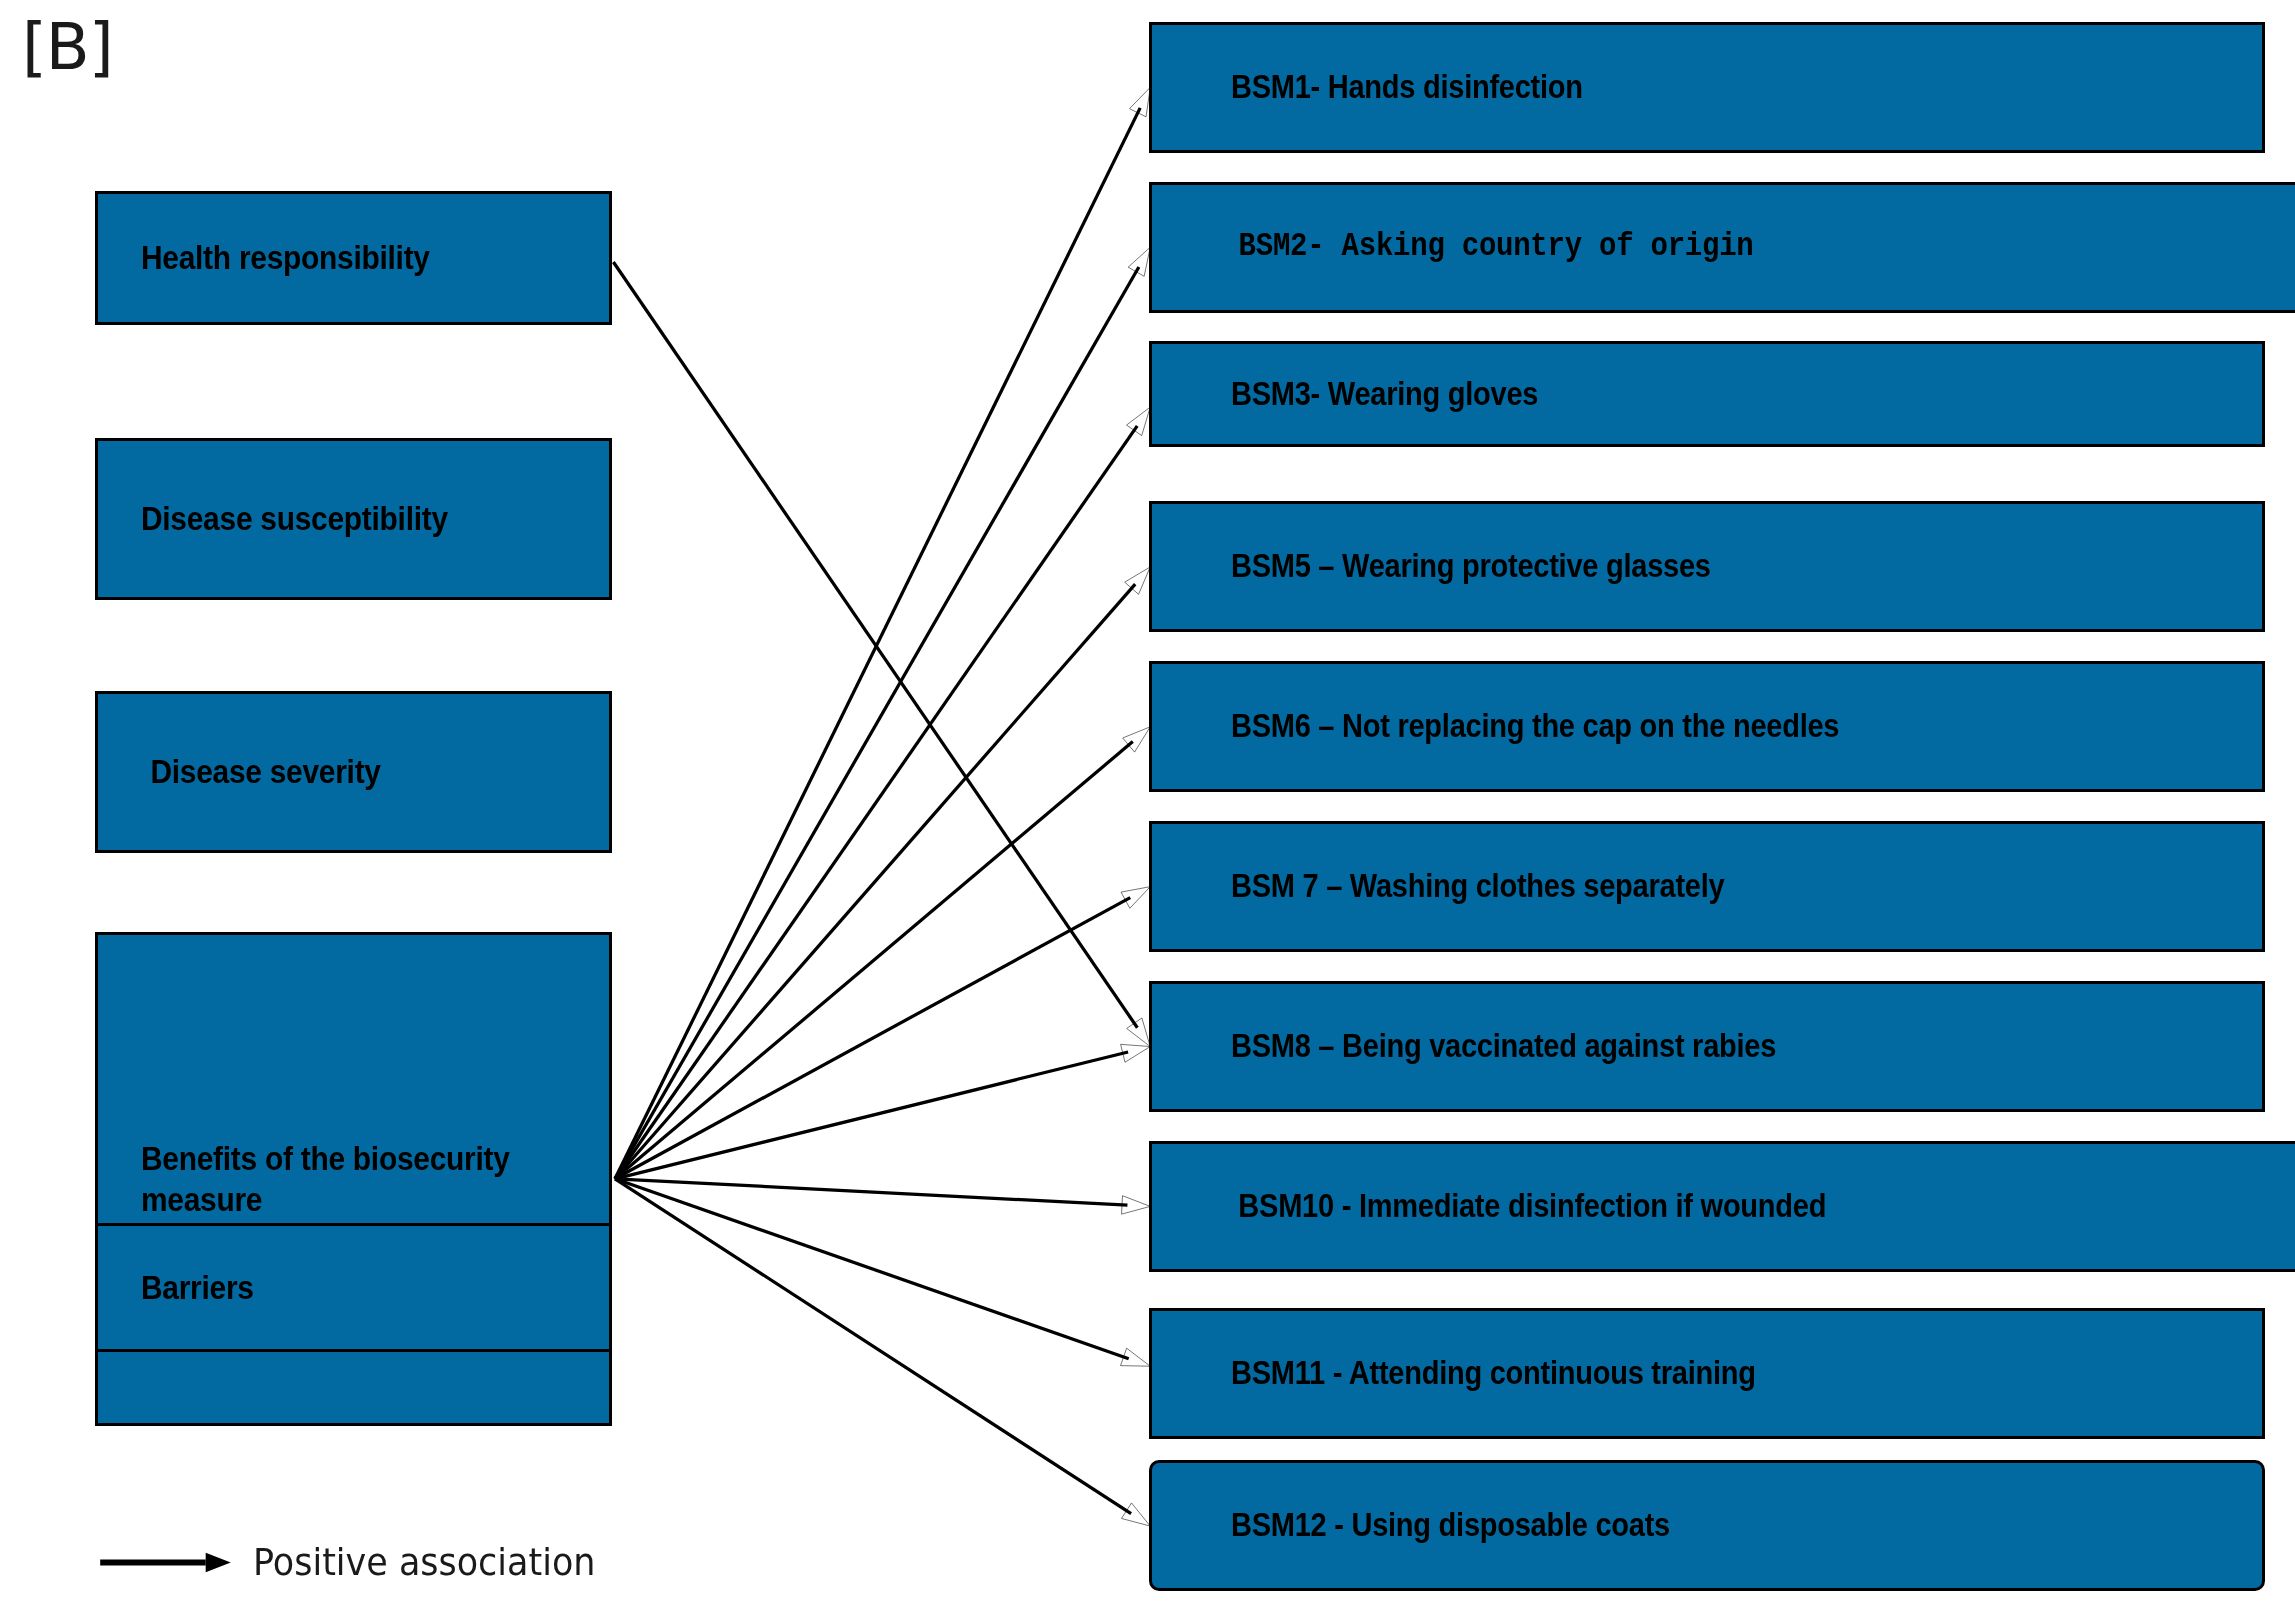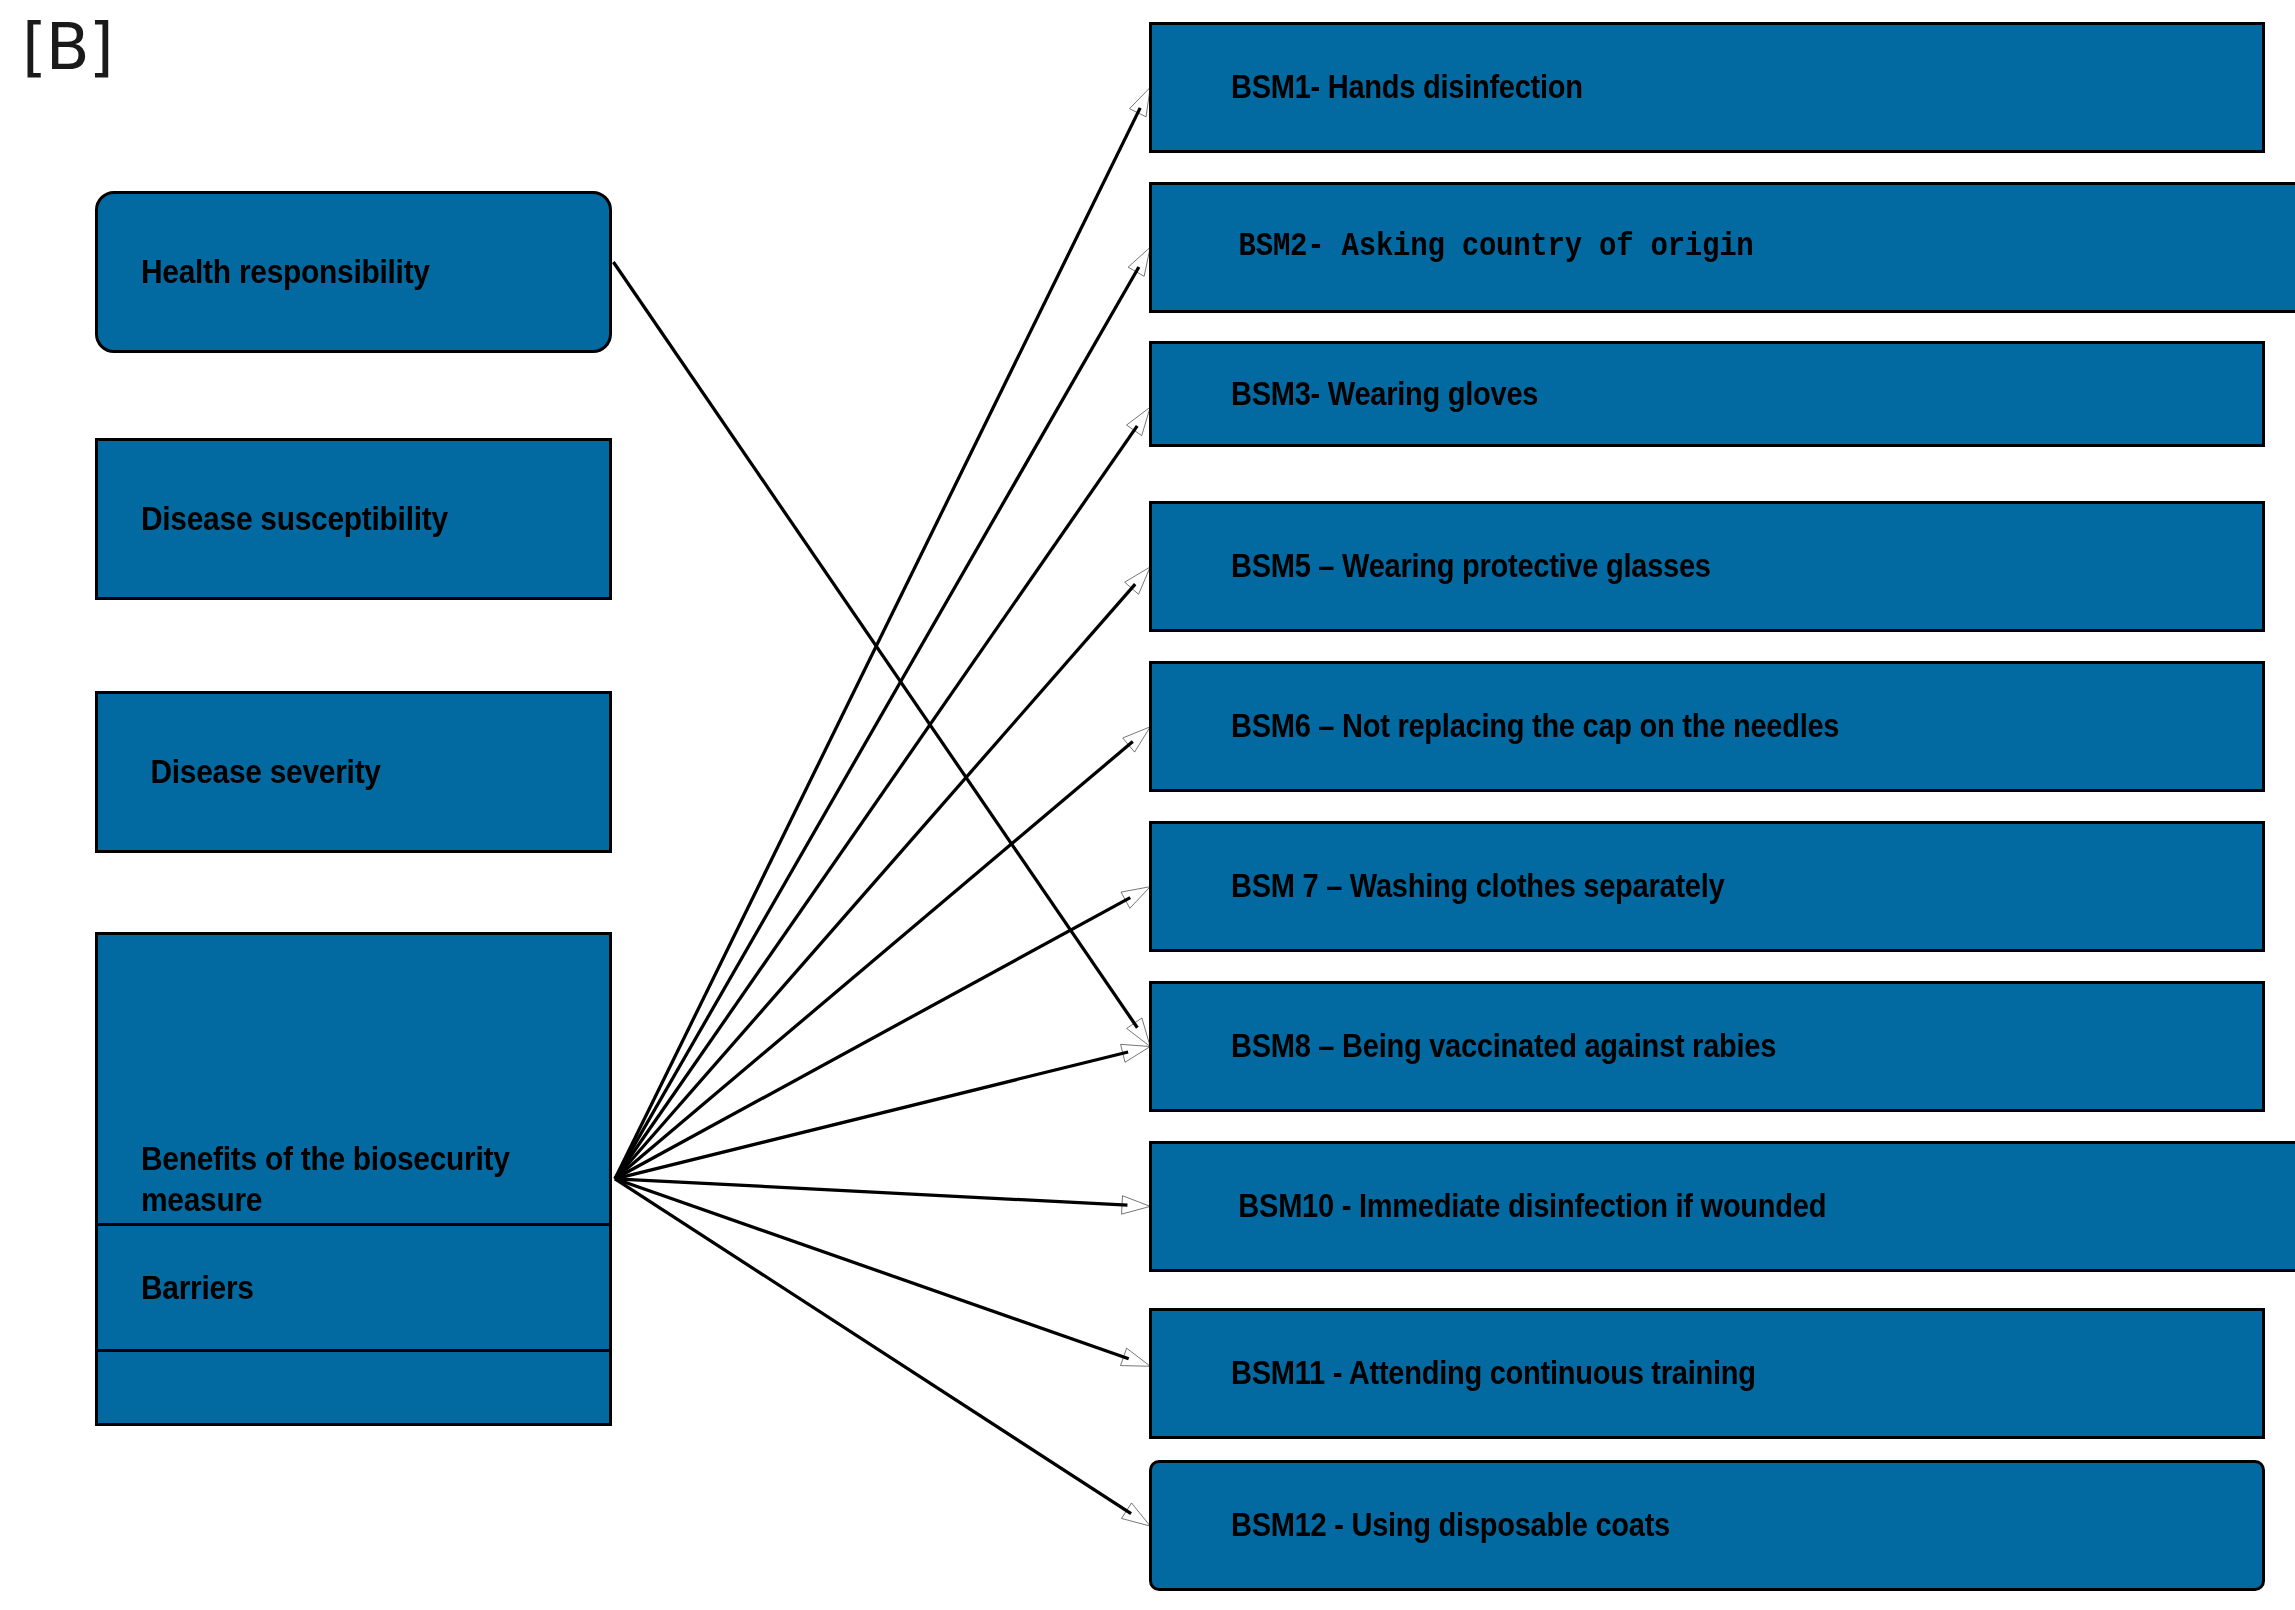--- a/index.html
+++ b/index.html
@@ -95,21 +95,21 @@
         <line x1="1133" y1="2171" x2="2079.3592027602967" y2="2502.321700601272" stroke="#000000" stroke-width="6"></line>
         <path d="M 2119 2516.2 L 2064.3035108037393 2515.0624281985974 L 2075.5383246027095 2482.972259004552 Z" fill="#000000"></path>
       </g>
       <g>
         <line x1="1133" y1="2171" x2="2083.7641551065435" y2="2787.743157815563" stroke="#000000" stroke-width="6"></line>
         <path d="M 2119 2810.6 L 2066.123089247734 2796.5631802285247 L 2084.626247206564 2768.038924838583 Z" fill="#000000"></path>
       </g>
     </svg>
 
   <div id="det-col">
-      <div class="node det" style="left: 95px; top: 191px; width: 517px; height: 162px; border-radius: 19px;">
+      <div class="node det" style="left: 95px; top: 191px; width: 517px; height: 134px;">
         <span class="lbl">Health responsibility</span>
       </div>
       <div class="node det" style="left: 95px; top: 438px; width: 517px; height: 162px;">
         <span class="lbl">Disease susceptibility</span>
       </div>
       <div class="node det" style="left: 95px; top: 691px; width: 517px; height: 162px; padding-left: 10px;">
         <span class="lbl">Disease severity</span>
       </div>
       <div class="node det" style="left: 95px; top: 932px; width: 517px; height: 494px;">
         <span class="lbl">Benefits of the biosecurity measure</span>
@@ -144,15 +144,22 @@
         <span class="lbl">BSM10 - Immediate disinfection if wounded</span>
       </div>
       <div class="node bsm" style="left: 1149px; top: 1300px; width: 1116px; height: 131px; margin-top: 8px;">
         <span class="lbl">BSM11 - Attending continuous training</span>
       </div>
       <div class="node bsm" style="left: 1149px; top: 1460px; width: 1116px; height: 131px; border-radius: 10px;">
         <span class="lbl">BSM12 - Using disposable coats</span>
       </div>
     </div>
 
+  <div class="legend">
+    <svg class="arrowbox" viewBox="0 0 250 60">
+      <line x1="4" y1="30" x2="198" y2="30" stroke="#000" stroke-width="11"></line>
+      <path d="M198 12 L244 30 L198 48 Z" fill="#000"></path>
+    </svg>
+    <span class="legend-text">Positive association</span>
+  </div>
 
 </div>
 
 
 </body></html>

